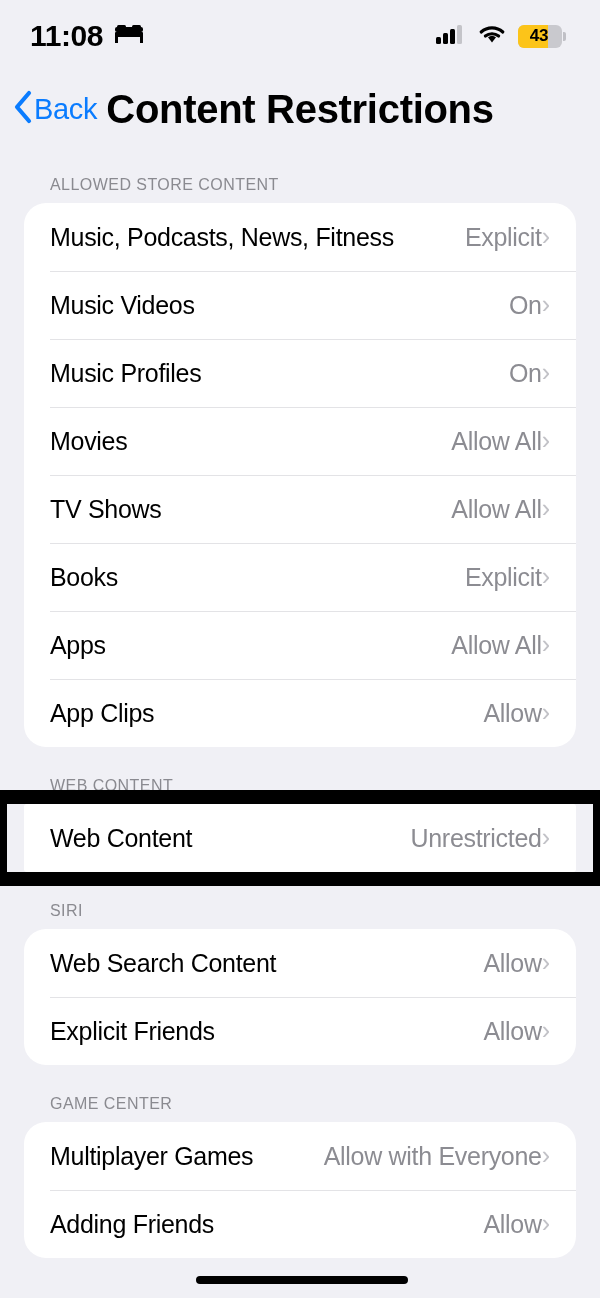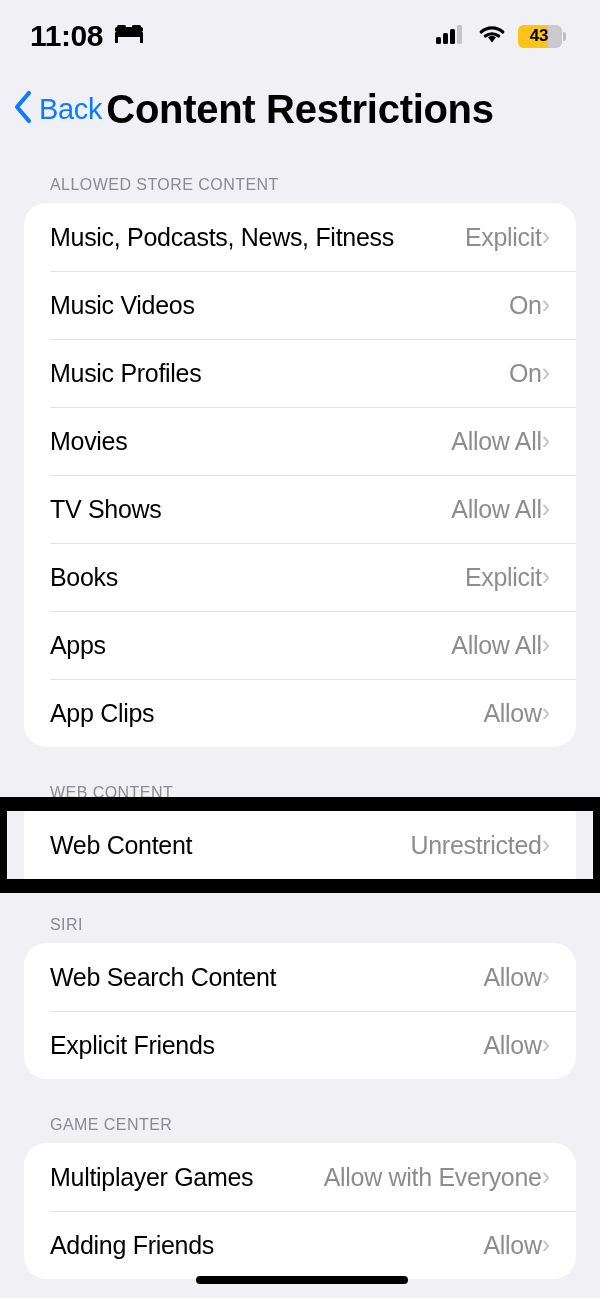--- a/index.html
+++ b/index.html
@@ -40,32 +40,32 @@
     width:3px; height:9px; margin-left:1.5px; border-radius:0 2px 2px 0;
     background:#c0c0c6;
   }
 
   
   .navbar {
     position:absolute; top:72px; left:0; width:600px; height:74px;
   }
   .back-btn {
     position:absolute; left:12px; top:50%; transform:translateY(-50%);
-    display:flex; align-items:center; gap:5px; cursor:pointer;
+    display:flex; align-items:center; cursor:pointer;
   }
   .back-label { font-size:29px; color:#0a7cff; letter-spacing:-0.3px; }
   .nav-title {
     position:absolute; left:0; right:0; top:50%; transform:translateY(-50%);
     text-align:center; font-size:40px; font-weight:700; color:#000;
     letter-spacing:-0.3px;
   }
 
   
   .content { position:absolute; top:146px; left:0; width:600px; }
-  .section { margin-bottom:7px; }
+  .section { margin-bottom:0; }
   .section-header {
     padding:30px 0 9px 50px; font-size:16px; color:#8a8a90;
     letter-spacing:0.45px; text-transform:uppercase;
   }
   .card {
     margin:0 24px; background:#fff; border-radius:22px; overflow:hidden;
   }
   .row {
     position:relative; display:flex; align-items:center;
     height:68px; padding:0 26px 0 26px; cursor:pointer;

